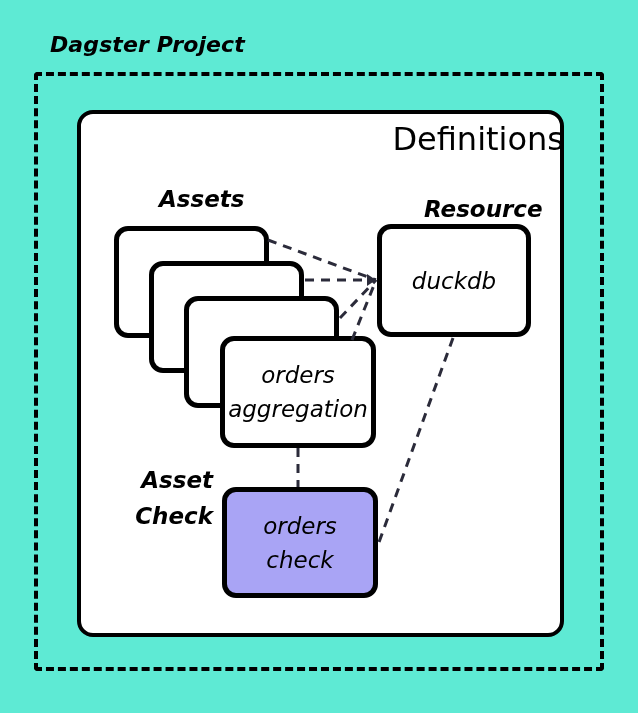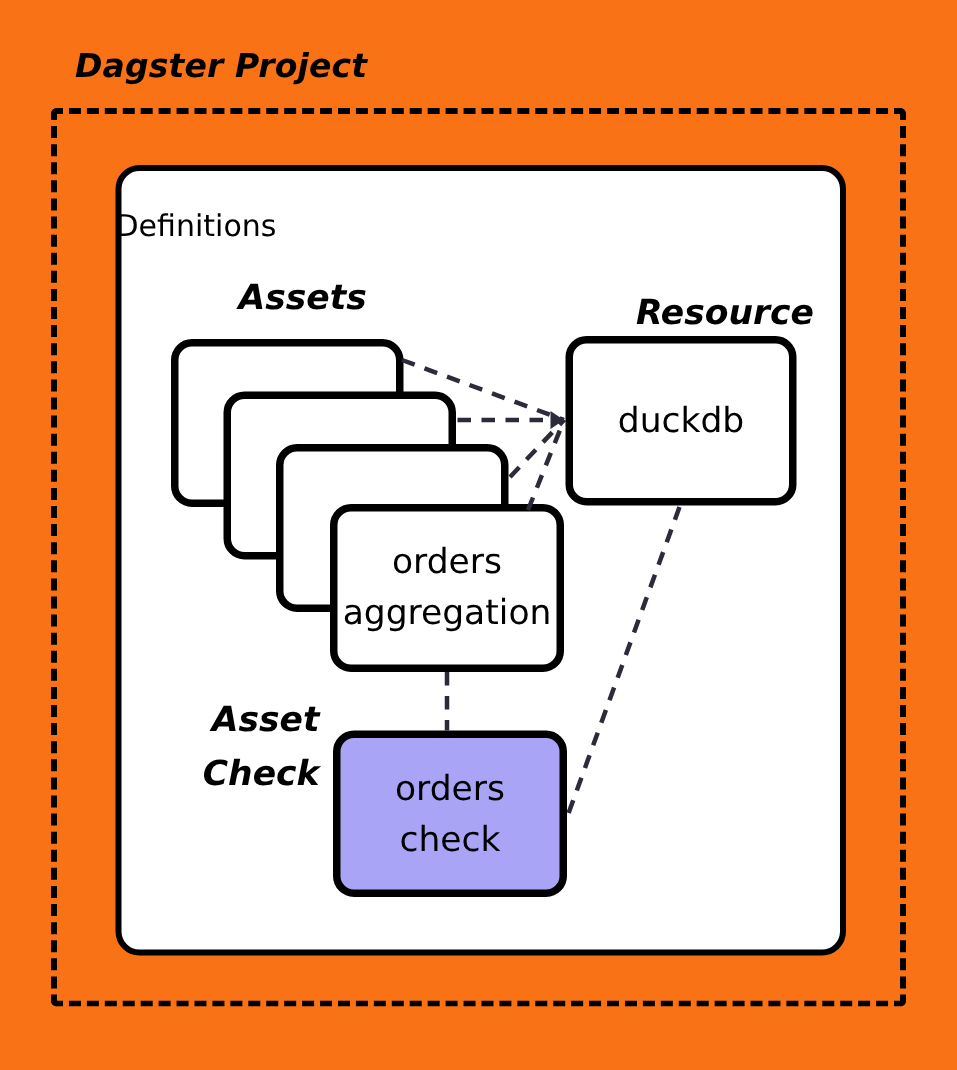--- a/index.html
+++ b/index.html
@@ -7,21 +7,21 @@
     padding: 0;
     background: #ffffff;
   }
   body {
     font-family: "DejaVu Sans", "Liberation Sans", sans-serif;
   }
   #canvas {
     position: relative;
     width: 638px;
     height: 713px;
-    background: #f97316;
+    background: #5eead4;
     overflow: hidden;
   }
 
   
   .project-boundary {
     position: absolute;
     left: 34px;
     top: 72px;
     width: 570px;
     height: 599px;
@@ -50,24 +50,24 @@
     width: 487px;
     height: 527px;
     border: 4px solid #000000;
     border-radius: 16px;
     box-sizing: border-box;
     background: #ffffff;
   }
   .definitions-title {
     position: absolute;
     left: 77px;
-    top: 138px;
+    top: 120px;
     width: 487px;
-    text-align: left;
-    font-size: 20px;
+    text-align: right;
+    font-size: 32px;
     color: #000000;
   }
 
   
   .section-label {
     position: absolute;
     font-size: 23px;
     font-style: italic;
     font-weight: 600;
     color: #000000;
@@ -101,21 +101,21 @@
     align-items: center;
     justify-content: center;
     font-size: 23px;
     color: #000000;
     line-height: 34px;
     text-align: center;
   }
   .card.blank   { }
   .card.checked { background: #a9a4f5; }
 
-  .card-line { display: block; }
+  .card-line { display: block; font-style: italic; }
 
   
   .asset-1 { left: 114px; top: 226px; width: 155px; height: 112px; z-index: 3; }
   .asset-2 { left: 149px; top: 261px; width: 155px; height: 112px; z-index: 4; }
   .asset-3 { left: 184px; top: 296px; width: 155px; height: 112px; z-index: 5; }
   .asset-4 { left: 220px; top: 336px; width: 156px; height: 112px; z-index: 6; }
 
   .resource-duckdb { left: 377px; top: 224px; width: 154px; height: 113px; z-index: 6; }
   .assetcheck-orders { left: 222px; top: 487px; width: 156px; height: 111px; z-index: 6; }
 

